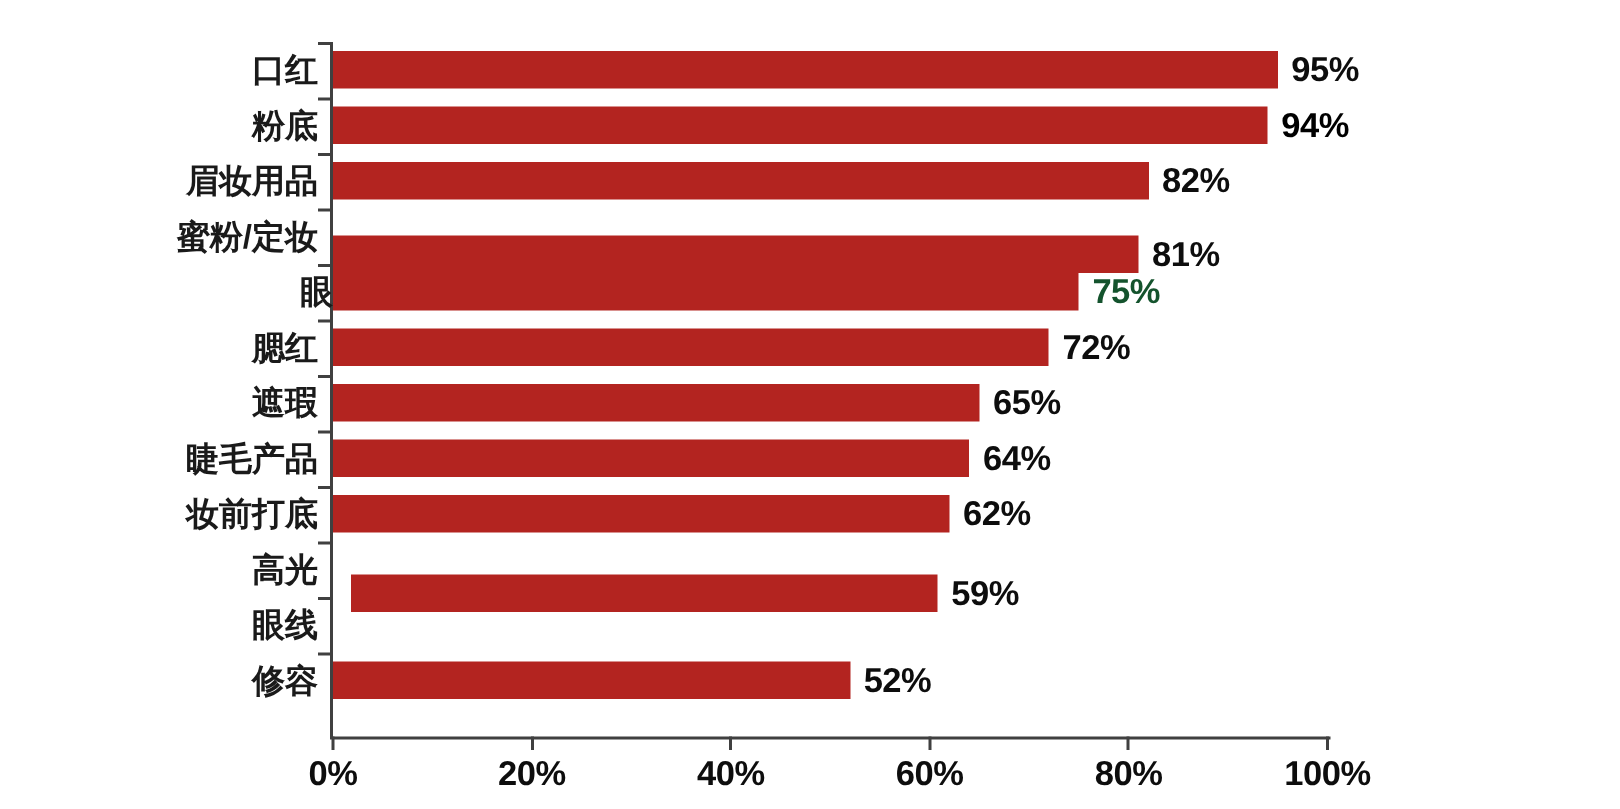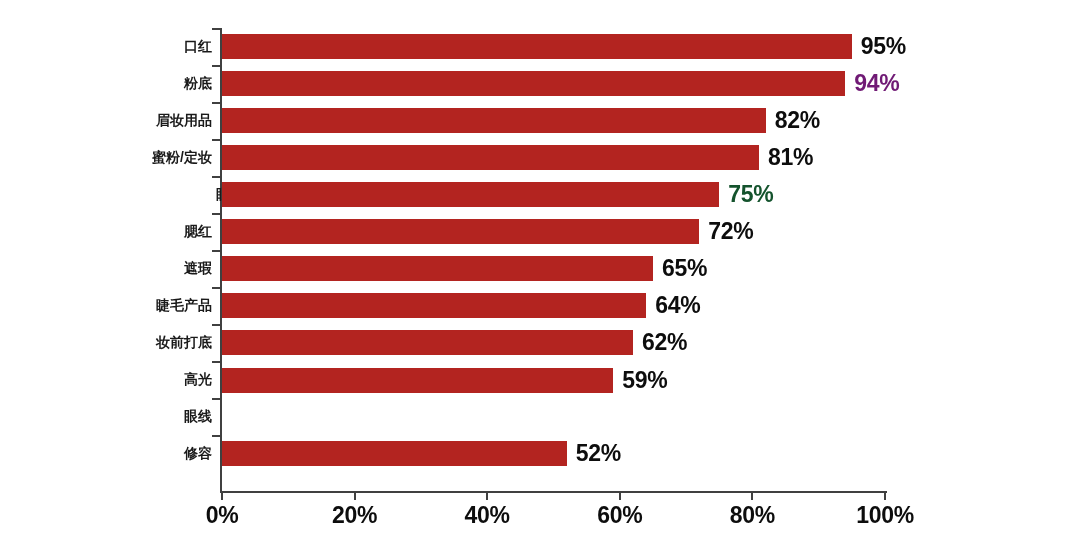--- a/index.html
+++ b/index.html
@@ -92,21 +92,21 @@
     line-height: 28px;
     white-space: nowrap;
     letter-spacing: -0.3px;
   }
   
   .cat-label-abs {
     position: absolute;
     left: 0px;
     width: 212px;
     text-align: right;
-    font-size: 14px;
+    font-size: 22px;
     font-weight: bold;
     color: #1a1a1a;
     white-space: nowrap;
     height: 37px;
     line-height: 37px;
   }
 
   .val-label {
     position: absolute;
     top: 500px;
@@ -159,27 +159,27 @@
       <div class="cat-label-abs" style="top: 435px;">修容</div>
     </div>
 
   <div class="plot-area" id="bars">
       <div class="bar-row" style="top: 0px;">
         <div class="bar" style="width: 629.85px; background: rgb(179, 36, 32);"></div>
         <div class="bar-value" style="left: 638.85px; color: rgb(13, 13, 13);">95%</div>
       </div>
       <div class="bar-row" style="top: 37px;">
         <div class="bar" style="width: 623.22px; background: rgb(179, 36, 32);"></div>
-        <div class="bar-value" style="left: 632.22px; color: #701a75;">94%</div>
+        <div class="bar-value" style="left: 632.22px; color: #000000;">94%</div>
       </div>
       <div class="bar-row" style="top: 74px;">
         <div class="bar" style="width: 543.66px; background: rgb(179, 36, 32);"></div>
         <div class="bar-value" style="left: 552.66px; color: rgb(13, 13, 13);">82%</div>
       </div>
-      <div class="bar-row" style="top: 111px;">
+      <div class="bar-row" style="top: 123px;">
         <div class="bar" style="width: 537.03px; background: rgb(179, 36, 32);"></div>
         <div class="bar-value" style="left: 546.03px; color: rgb(13, 13, 13);">81%</div>
       </div>
       <div class="bar-row" style="top: 148px;">
         <div class="bar" style="width: 497.25px; background: rgb(179, 36, 32);"></div>
         <div class="bar-value" style="left: 506.25px; color: #14532d;">75%</div>
       </div>
       <div class="bar-row" style="top: 185px;">
         <div class="bar" style="width: 477.36px; background: rgb(179, 36, 32);"></div>
         <div class="bar-value" style="left: 486.36px; color: rgb(13, 13, 13);">72%</div>
@@ -189,21 +189,21 @@
         <div class="bar-value" style="left: 439.95px; color: rgb(13, 13, 13);">65%</div>
       </div>
       <div class="bar-row" style="top: 259px;">
         <div class="bar" style="width: 424.32px; background: rgb(179, 36, 32);"></div>
         <div class="bar-value" style="left: 433.32px; color: rgb(13, 13, 13);">64%</div>
       </div>
       <div class="bar-row" style="top: 296px;">
         <div class="bar" style="width: 411.06px; background: rgb(179, 36, 32);"></div>
         <div class="bar-value" style="left: 420.06px; color: rgb(13, 13, 13);">62%</div>
       </div>
-      <div class="bar-row" style="top: 334px;">
+      <div class="bar-row" style="top: 349px; margin-left: 12px;">
         <div class="bar" style="width: 391.17px; background: rgb(179, 36, 32);"></div>
         <div class="bar-value" style="left: 400.17px; color: rgb(13, 13, 13);">59%</div>
       </div>
       <div class="bar-row" style="top: 407px;">
         <div class="bar" style="width: 344.76px; background: rgb(179, 36, 32);"></div>
         <div class="bar-value" style="left: 353.76px; color: rgb(13, 13, 13);">52%</div>
       </div>
     </div>
 
   <div id="val-ticks">

